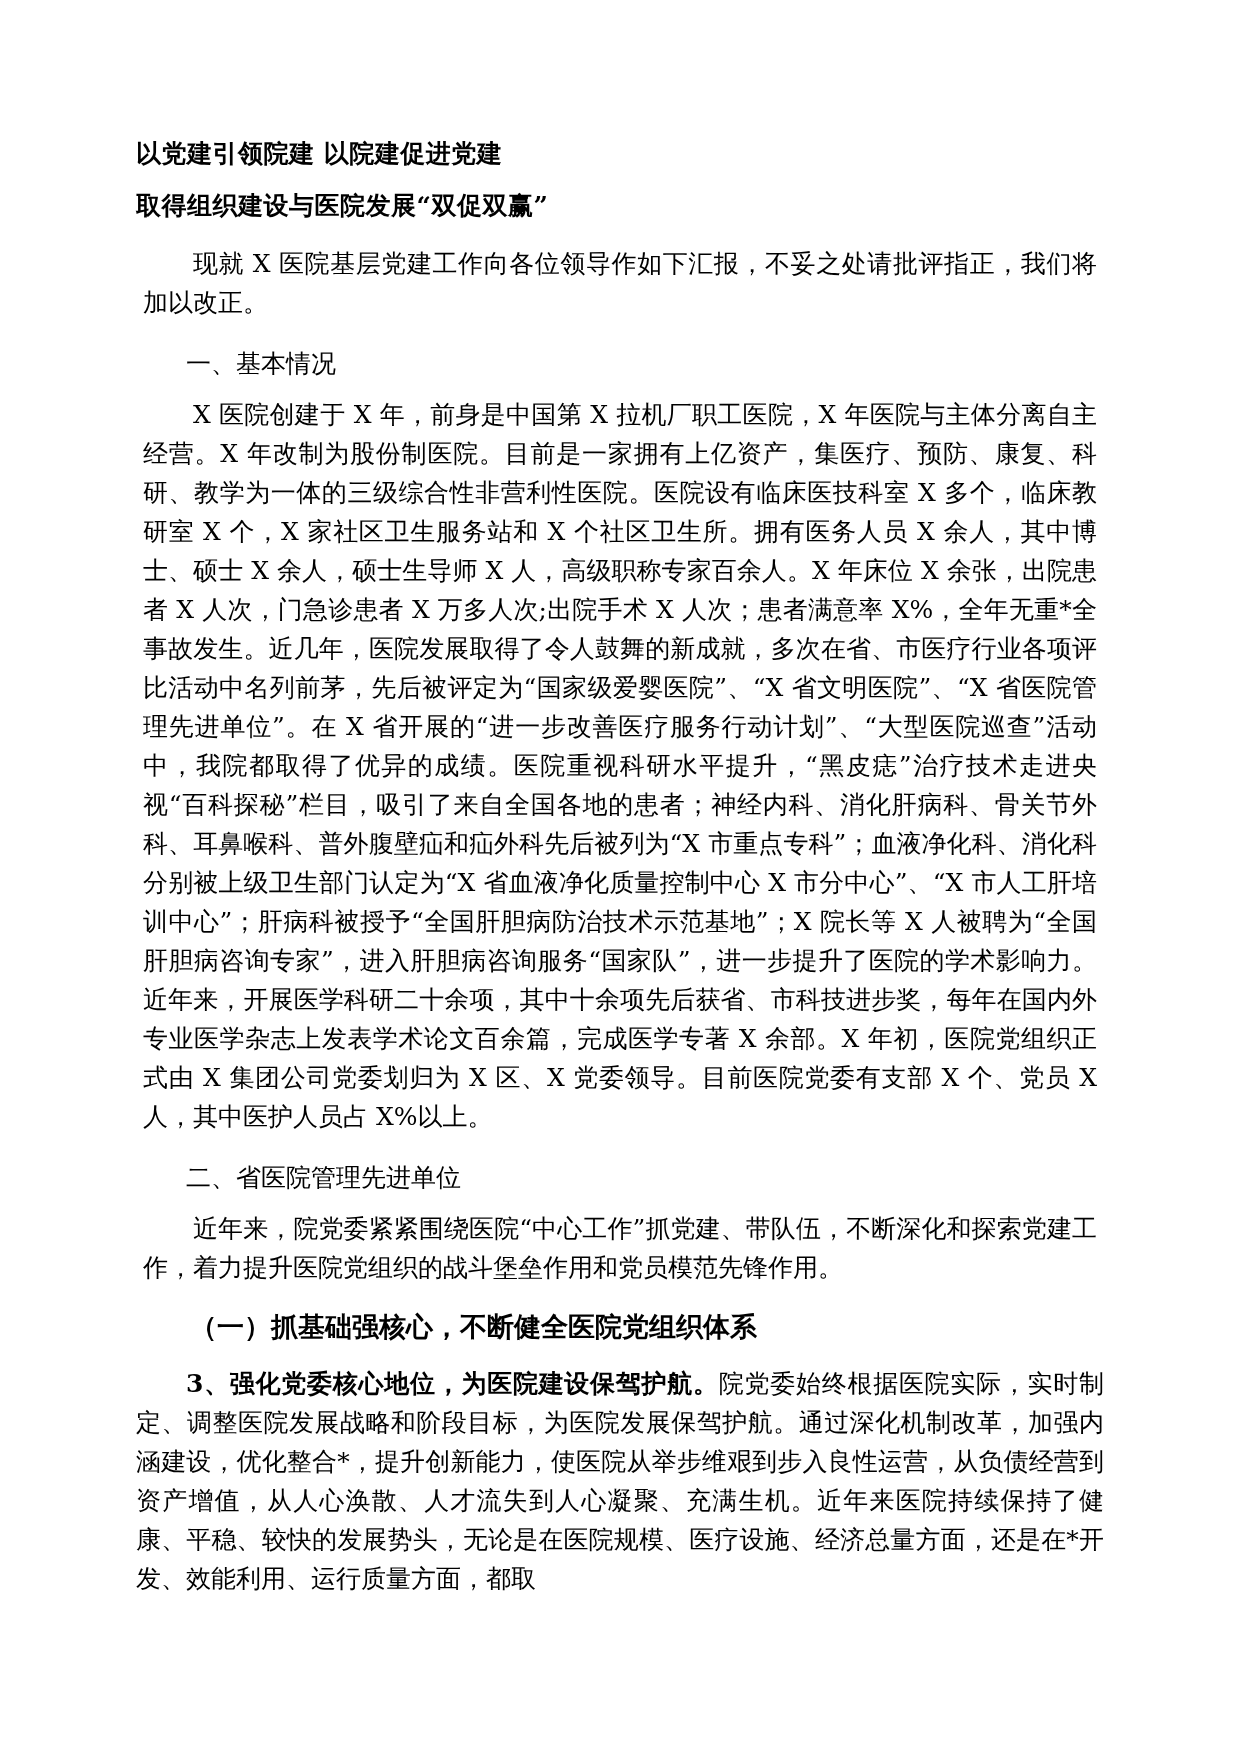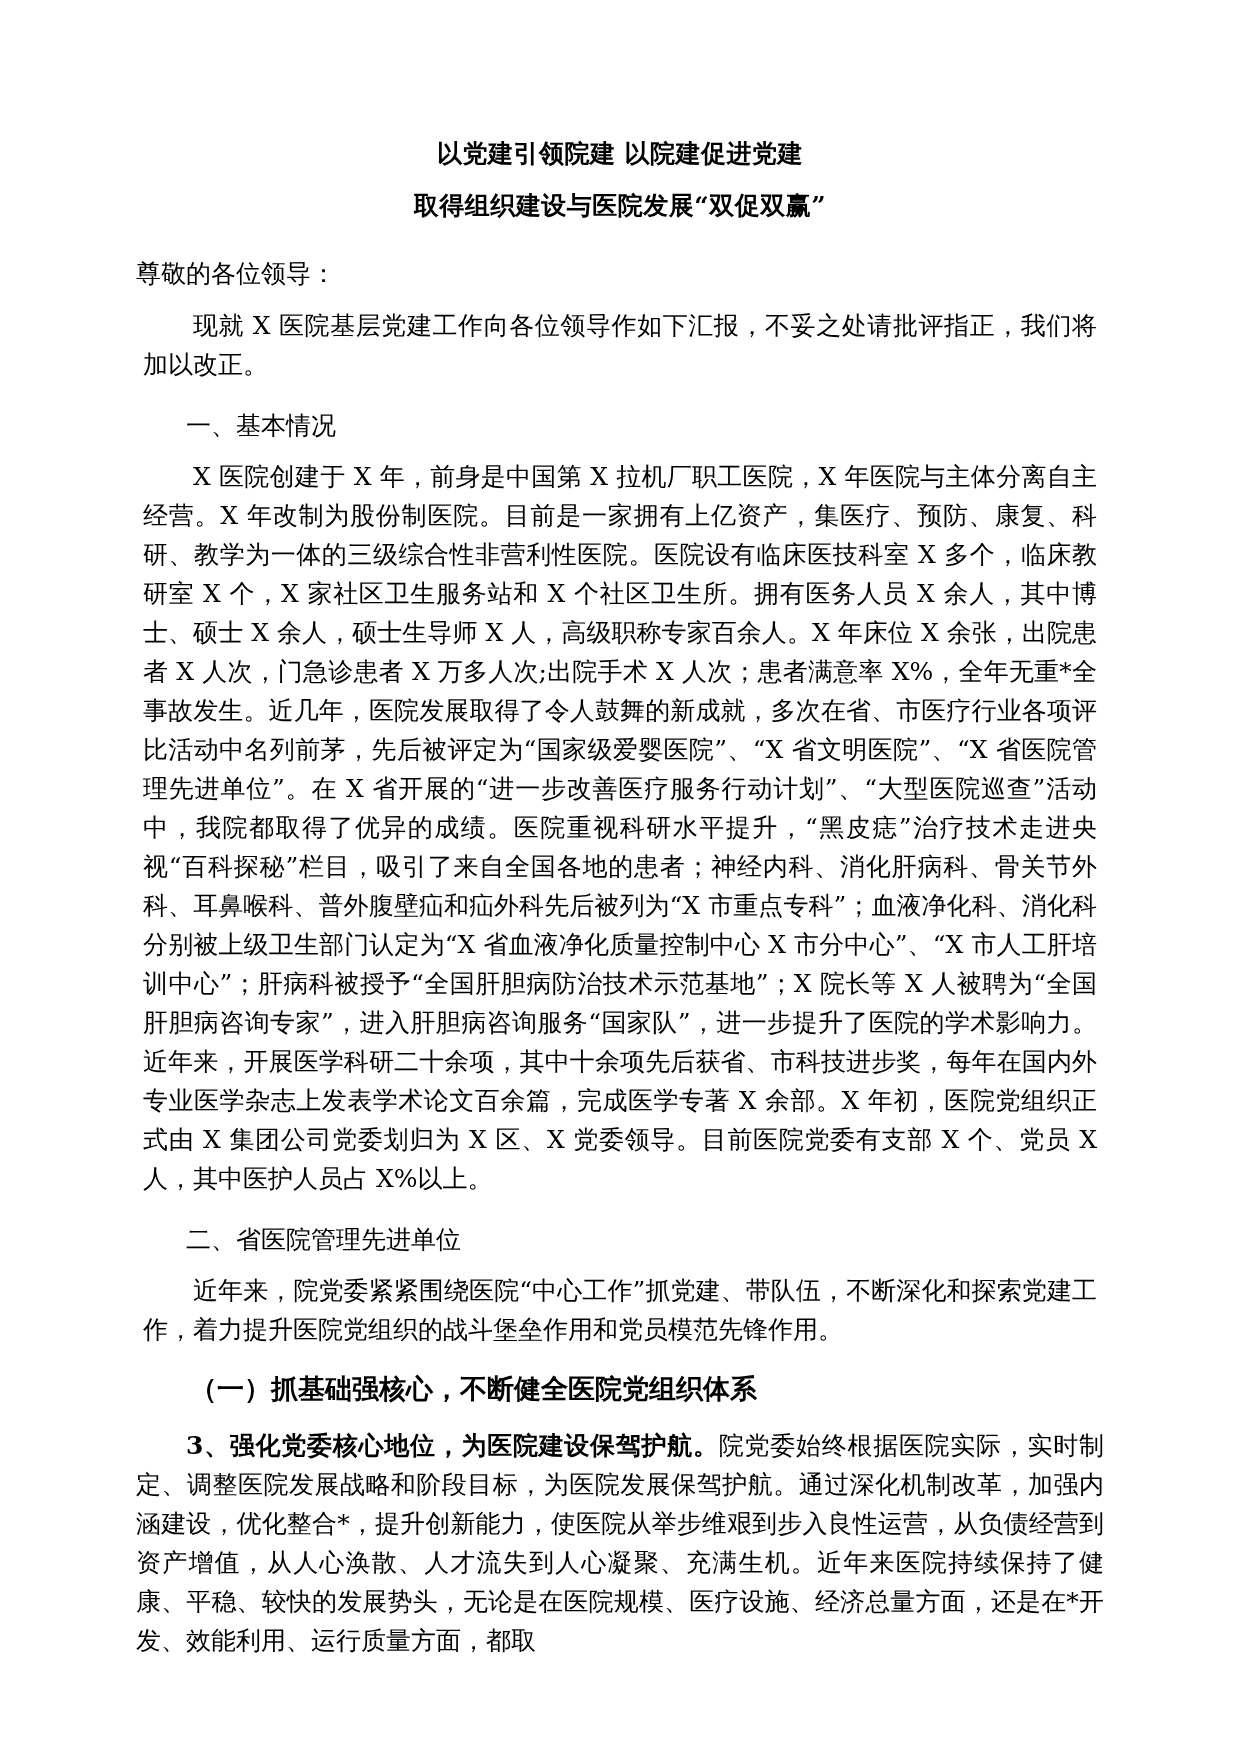--- a/index.html
+++ b/index.html
@@ -14,21 +14,21 @@
   .page {
     width: 1240px;
     height: 1754px;
     box-sizing: border-box;
     padding: 128px 136px 60px 136px;
     background: #ffffff;
     position: relative;
     overflow: hidden;
   }
   .doc-title {
-    text-align: center;
+    text-align: left;
     font-weight: bold;
     font-size: 25px;
     line-height: 52px;
     letter-spacing: 0.5px;
   }
   .doc-title-line {
     display: block;
   }
   .salutation {
     font-size: 25px;
@@ -78,21 +78,20 @@
 </head>
 <body>
 
 <div class="page">
 
   <div class="doc-title">
     <span class="doc-title-line">以党建引领院建  以院建促进党建</span>
     <span class="doc-title-line">取得组织建设与医院发展“双促双赢”</span>
   </div>
 
-  <div class="salutation">尊敬的各位领导：</div>
 
   <p class="body-text intro-text">现就 X 医院基层党建工作向各位领导作如下汇报，不妥之处请批评指正，我们将加以改正。</p>
 
   <h2 class="section-heading">一、基本情况</h2>
 
   <p class="body-text">X 医院创建于 X 年，前身是中国第 X 拉机厂职工医院，X 年医院与主体分离自主经营。X 年改制为股份制医院。目前是一家拥有上亿资产，集医疗、预防、康复、科研、教学为一体的三级综合性非营利性医院。医院设有临床医技科室 X 多个，临床教研室 X 个，X 家社区卫生服务站和 X 个社区卫生所。拥有医务人员 X 余人，其中博士、硕士 X 余人，硕士生导师 X 人，高级职称专家百余人。X 年床位 X 余张，出院患者 X 人次，门急诊患者 X 万多人次;出院手术 X 人次；患者满意率 X%，全年无重*全事故发生。近几年，医院发展取得了令人鼓舞的新成就，多次在省、市医疗行业各项评比活动中名列前茅，先后被评定为“国家级爱婴医院”、“X 省文明医院”、“X 省医院管理先进单位”。在 X 省开展的“进一步改善医疗服务行动计划”、“大型医院巡查”活动中，我院都取得了优异的成绩。医院重视科研水平提升，“黑皮痣”治疗技术走进央视“百科探秘”栏目，吸引了来自全国各地的患者；神经内科、消化肝病科、骨关节外科、耳鼻喉科、普外腹壁疝和疝外科先后被列为“X 市重点专科”；血液净化科、消化科分别被上级卫生部门认定为“X 省血液净化质量控制中心 X 市分中心”、“X 市人工肝培训中心”；肝病科被授予“全国肝胆病防治技术示范基地”；X 院长等 X 人被聘为“全国肝胆病咨询专家”，进入肝胆病咨询服务“国家队”，进一步提升了医院的学术影响力。近年来，开展医学科研二十余项，其中十余项先后获省、市科技进步奖，每年在国内外专业医学杂志上发表学术论文百余篇，完成医学专著 X 余部。X 年初，医院党组织正式由 X 集团公司党委划归为 X 区、X 党委领导。目前医院党委有支部 X 个、党员 X 人，其中医护人员占 X%以上。</p>
 
   <h2 class="section-heading">二、省医院管理先进单位</h2>
 
   <p class="body-text">近年来，院党委紧紧围绕医院“中心工作”抓党建、带队伍，不断深化和探索党建工作，着力提升医院党组织的战斗堡垒作用和党员模范先锋作用。</p>

